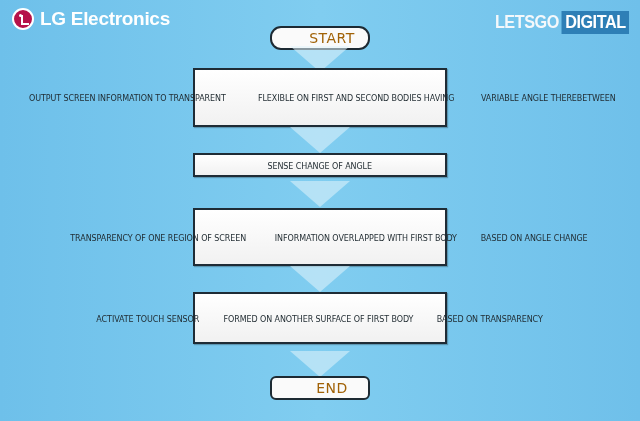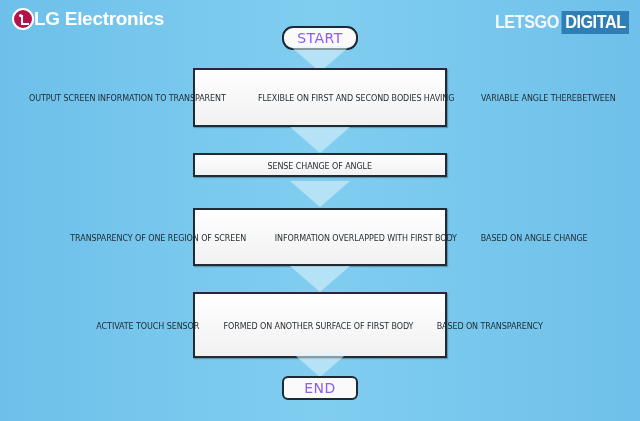--- a/index.html
+++ b/index.html
@@ -1,37 +1,37 @@
 <!DOCTYPE html>
 <html><head>
 <meta charset="utf-8">
 <style>
   html, body { margin: 0; padding: 0; }
   body {
     width: 640px; height: 421px; overflow: hidden; position: relative;
     background: linear-gradient(90deg, #6ec0ea 0%, #80cdf0 50%, #6fc0ea 100%);
     font-family: "DejaVu Sans", sans-serif;
   }
-  .lg-logo { position: absolute; left: 12px; top: 8px; display: flex; align-items: center; gap: 0; }
+  .lg-logo { position: absolute; left: 12px; top: 8px; display: flex; align-items: center; gap: 6px; }
   .lg-mark {
     width: 22px; height: 22px; border-radius: 50%; background: #b5124a;
     border: 2px solid #fff; box-sizing: border-box; position: relative;
   }
   .lg-mark::before { content: ""; position: absolute; left: 5px; top: 4px; width: 3px; height: 3px; background: #fff; border-radius: 50%; }
   .lg-mark::after { content: ""; position: absolute; left: 7px; top: 5px; width: 6px; height: 8px; border-left: 2px solid #fff; border-bottom: 2px solid #fff; }
   .lg-text { color: #fff; font-weight: bold; font-size: 19px; font-family: "Liberation Sans", sans-serif; letter-spacing: -0.3px; }
   .lgd-logo { position: absolute; right: 11px; top: 11px; display: flex; align-items: stretch; font-family: "Liberation Sans", sans-serif; font-weight: bold; font-size: 18px; letter-spacing: -0.5px; transform: scaleX(0.9); transform-origin: right center; }
   .lgd-a { color: #f4f8fb; padding: 1px 3px 1px 0; }
   .lgd-b { color: #ffffff; background: #2e7fb6; padding: 1px 4px; }
 
   .terminal {
     position: absolute; left: 50%; transform: translateX(-50%);
     width: 72px; height: 20px; border: 2px solid #1d2a33; border-radius: 11px;
     background: #fafafa; display: flex; align-items: center; justify-content: center;
-    font-family: "DejaVu Sans", sans-serif; font-size: 14px; color: #8b5cf6; letter-spacing: 0.5px;
+    font-family: "DejaVu Sans", sans-serif; font-size: 14px; color: #a16207; letter-spacing: 0.5px; padding-left: 24px;
   }
   .box {
     position: absolute; left: 193px; width: 254px;
     border: 2px solid #1f2c36; background: linear-gradient(180deg, #ffffff 0%, #f1f1f1 100%);
     box-sizing: border-box; display: flex; flex-direction: row; align-items: center; justify-content: center;
     box-shadow: 1px 1px 1px rgba(0,0,0,0.25);
   }
   .box span {
     font-family: "DejaVu Sans", sans-serif; font-size: 9.3px; color: #1f2a30; line-height: 17px;
     white-space: nowrap; transform: scaleX(0.86); letter-spacing: -0.1px;
@@ -76,21 +76,21 @@
 <div class="arrow" style="top:181px;"></div>
 
 <div class="box" style="top:208px; height:58px;padding-left:12px;">
   <span>TRANSPARENCY OF ONE REGION OF SCREEN</span>
   <span>INFORMATION OVERLAPPED WITH FIRST BODY</span>
   <span>BASED ON ANGLE CHANGE</span>
 </div>
 
 <div class="arrow" style="top:266px;"></div>
 
-<div class="box" style="top:292px; height:66px;">
+<div class="box" style="top:292px; height:52px;">
   <span>ACTIVATE TOUCH SENSOR</span>
   <span>FORMED ON ANOTHER SURFACE OF FIRST BODY</span>
   <span>BASED ON TRANSPARENCY</span>
 </div>
 
 <div class="arrow" style="top:351px;"></div>
 
 <div class="terminal" style="top:376px;border-radius:6px;">
   <span>END</span>
 </div>

